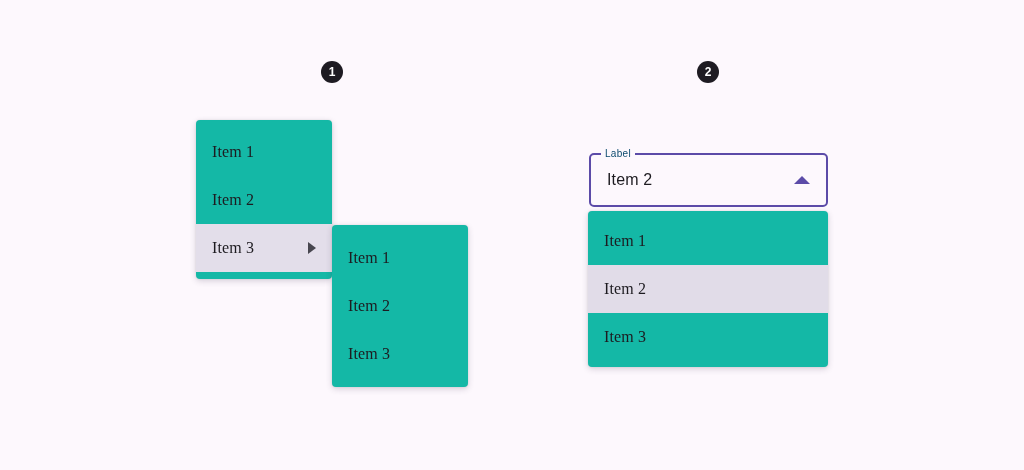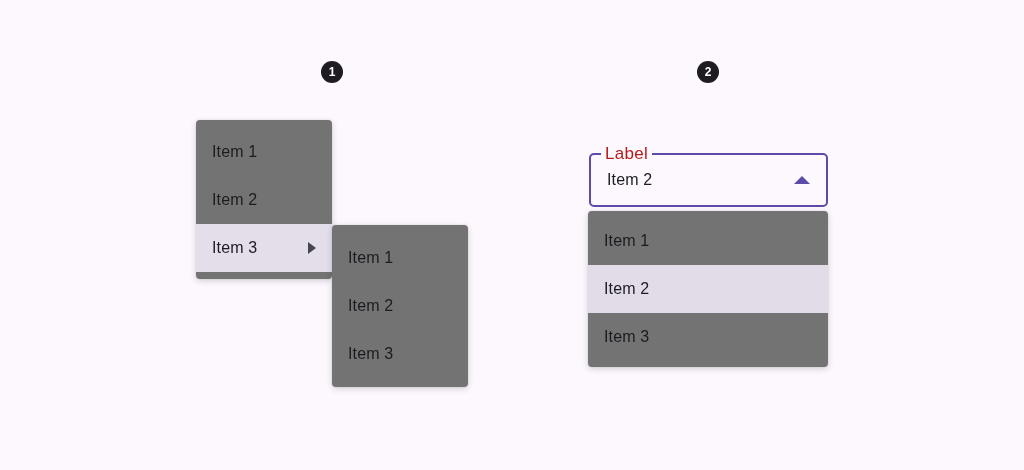--- a/index.html
+++ b/index.html
@@ -17,24 +17,25 @@
     position:absolute;width:22px;height:22px;border-radius:50%;
     background:#1E1B22;color:#FFFFFF;
     font-size:12px;font-weight:bold;
     display:flex;align-items:center;justify-content:center;
     user-select:none;
   }
 
   
   .panel{
     position:absolute;
-    background:#737373;
+    background:#14b8a6;
     border-radius:4px;
     box-shadow:0 2px 6px rgba(55,45,75,0.20), 0 0 2px rgba(0,0,0,0.10);
     overflow:hidden;
+    font-family:Liberation Serif, serif;
   }
   .menu-root{left:196px;top:120px;width:136px;padding:8px 0 7px 0;}
   .submenu{left:332px;top:225px;width:136px;padding:9px 0;}
   .dropdown{left:588px;top:211px;width:240px;padding:6px 0;border-radius:4px;}
 
   .menu-item{
     height:48px;display:flex;align-items:center;
     padding:0 16px;font-size:16px;letter-spacing:.15px;
     cursor:pointer;box-sizing:border-box;
   }
@@ -54,22 +55,22 @@
     position:absolute;left:589px;top:153px;width:239px;height:54px;
     box-sizing:border-box;
     border:2px solid #5C4BA8;border-radius:5px;
     display:flex;align-items:center;
     padding:0 16px;
     cursor:pointer;
   }
   .select-label{
     position:absolute;left:10px;top:-9px;
     background:#FDF8FD;padding:0 4px;
-    font-size:17px;line-height:16px;letter-spacing:.3px;
-    color:#b91c1c;
+    font-size:10px;line-height:16px;letter-spacing:.3px;
+    color:#0c4a6e;
   }
   .select-value{flex:1 1 auto;font-size:16px;letter-spacing:.15px;color:#1D1B20;}
   
   .caret-up{
     width:0;height:0;flex:0 0 auto;
     border-left:8px solid transparent;
     border-right:8px solid transparent;
     border-bottom:8px solid #5C4BA8;
   }
   .option{

